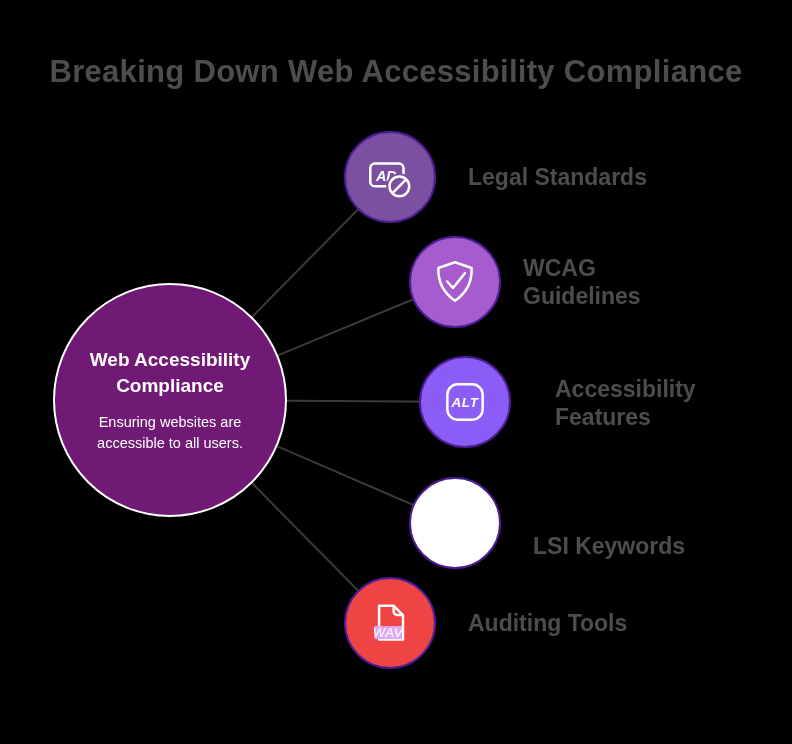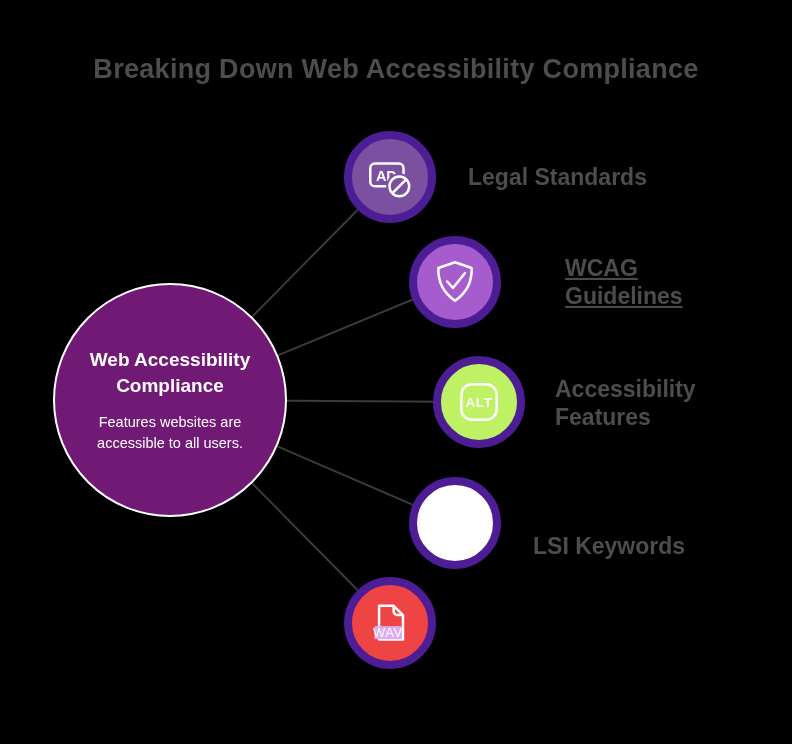--- a/index.html
+++ b/index.html
@@ -2,50 +2,50 @@
 <html><head>
 <meta charset="utf-8">
 <style>
   html,body { margin:0; padding:0; background:#000; }
   .stage {
     position:relative; width:792px; height:744px; background:#000000;
     font-family:"Liberation Sans", sans-serif; overflow:hidden;
   }
   .title {
     position:absolute; top:54px; left:0; width:100%; text-align:center;
-    font-size:27px; font-weight:bold; color:#4d4d4d; letter-spacing:0.3px;
+    font-size:31px; font-weight:bold; color:#4d4d4d; letter-spacing:0.3px;
   }
   .connectors { position:absolute; left:0; top:0; z-index:0; }
   .center-node {
     position:absolute; left:53px; top:283px; width:234px; height:234px;
     box-sizing:border-box; border-radius:50%;
     background:#701a75; border:2.5px solid #ffffff; z-index:1;
     display:flex; flex-direction:column; align-items:center; justify-content:center;
     text-align:center;
   }
   .center-heading { width:195px; font-size:19px; font-weight:bold; color:#ffffff; line-height:1.35; }
   .center-desc { width:205px; margin-top:14px; font-size:14.5px; color:#ffffff; line-height:1.4; }
   .node {
     position:absolute; width:92px; height:92px; box-sizing:border-box;
-    border-radius:50%; border:8px solid #4c1d95; z-index:1;
-    display:flex; align-items:center; justify-content:center;
+    border-radius:50%; border:2px solid #4c1d95; z-index:1;
+    display:flex; align-items:center; justify-content:center;font-style:italic;
   }
   .node svg { width:54px; height:54px; display:block; }
   .node1 { left:344px; top:131px; background:#7c50a0; --node-c:#7c50a0; }
   .node2 { left:409px; top:236px; background:#a75ccd; --node-c:#a75ccd; }
-  .node3 { left:433px; top:356px; background:#bef264; --node-c:#b763e2; }
+  .node3 { left:419px; top:356px; background:#8b5cf6; --node-c:#b763e2; }
   .node4 { left:409px; top:477px; background:#ffffff; --node-c:#c76cee; }
   .node5 { left:344px; top:577px; background:#ef4444; --node-c:#dcabf4; }
   .label {
     position:absolute; width:185px; z-index:1;
     font-size:23px; font-weight:bold; color:#4d4d4d; line-height:1.22;
     transform:translateY(-50%);
   }
   .label1 { left:468px; top:177px; }
-  .label2 { left:565px; top:282px;text-decoration:underline; }
+  .label2 { left:523px; top:282px; }
   .label3 { left:555px; top:403px; }
   .label4 { left:533px; top:546px; }
   .label5 { left:468px; top:623px; }
   .icon-stroke { fill:none; stroke:#ffffff; stroke-width:2.4; }
   .icon-text { fill:#ffffff; font-family:"Liberation Sans", sans-serif; }
   .icon-mask { fill:var(--node-c); stroke:none; }
 </style>
 </head>
 <body>
 
@@ -56,21 +56,21 @@
   <svg class="connectors" width="792" height="744" viewBox="0 0 792 744">
     <line x1="170" y1="400" x2="390" y2="177" stroke="#3b3b3b" stroke-width="2"></line>
     <line x1="170" y1="400" x2="455" y2="282" stroke="#3b3b3b" stroke-width="2"></line>
     <line x1="170" y1="400" x2="481" y2="402" stroke="#3b3b3b" stroke-width="2"></line>
     <line x1="170" y1="400" x2="455" y2="523" stroke="#3b3b3b" stroke-width="2"></line>
     <line x1="170" y1="400" x2="390" y2="623" stroke="#3b3b3b" stroke-width="2"></line>
   </svg>
 
   <div class="center-node">
     <div class="center-heading">Web Accessibility Compliance</div>
-    <div class="center-desc">Features websites are accessible to all users.</div>
+    <div class="center-desc">Ensuring websites are accessible to all users.</div>
   </div>
 
   <div class="node node1">
     <svg viewBox="0 0 52 52">
       <rect class="icon-stroke" x="7" y="13" width="32" height="22" rx="4.5"></rect>
       <text class="icon-text" x="22.5" y="29.5" text-anchor="middle" font-size="14" font-weight="bold">AD</text>
       <circle class="icon-mask" cx="35" cy="35" r="12.6"></circle>
       <circle class="icon-stroke" cx="35" cy="35" r="9.5"></circle>
       <line class="icon-stroke" x1="28.4" y1="41.6" x2="41.6" y2="28.4"></line>
     </svg>
@@ -102,14 +102,15 @@
   <div class="label label4">LSI Keywords</div>
 
   <div class="node node5">
     <svg viewBox="0 0 52 52">
       <path class="icon-stroke" stroke-width="2.2" stroke-linejoin="round" d="M15.5 9.5 H29.5 L38.5 18.5 V42 H15.5 Z"></path>
       <path class="icon-stroke" stroke-width="2.2" stroke-linejoin="round" d="M29.5 9.5 V15 a3.2 3.2 0 0 0 3.2 3.2 H38.5"></path>
       <rect class="icon-mask" x="11" y="29" width="26.5" height="12.5"></rect>
       <text class="icon-text" x="24" y="39.5" text-anchor="middle" font-size="12.5" letter-spacing="0.5">WAV</text>
     </svg>
   </div>
+  <div class="label label5">Auditing Tools</div>
 
 </div>
 
 </body></html>

